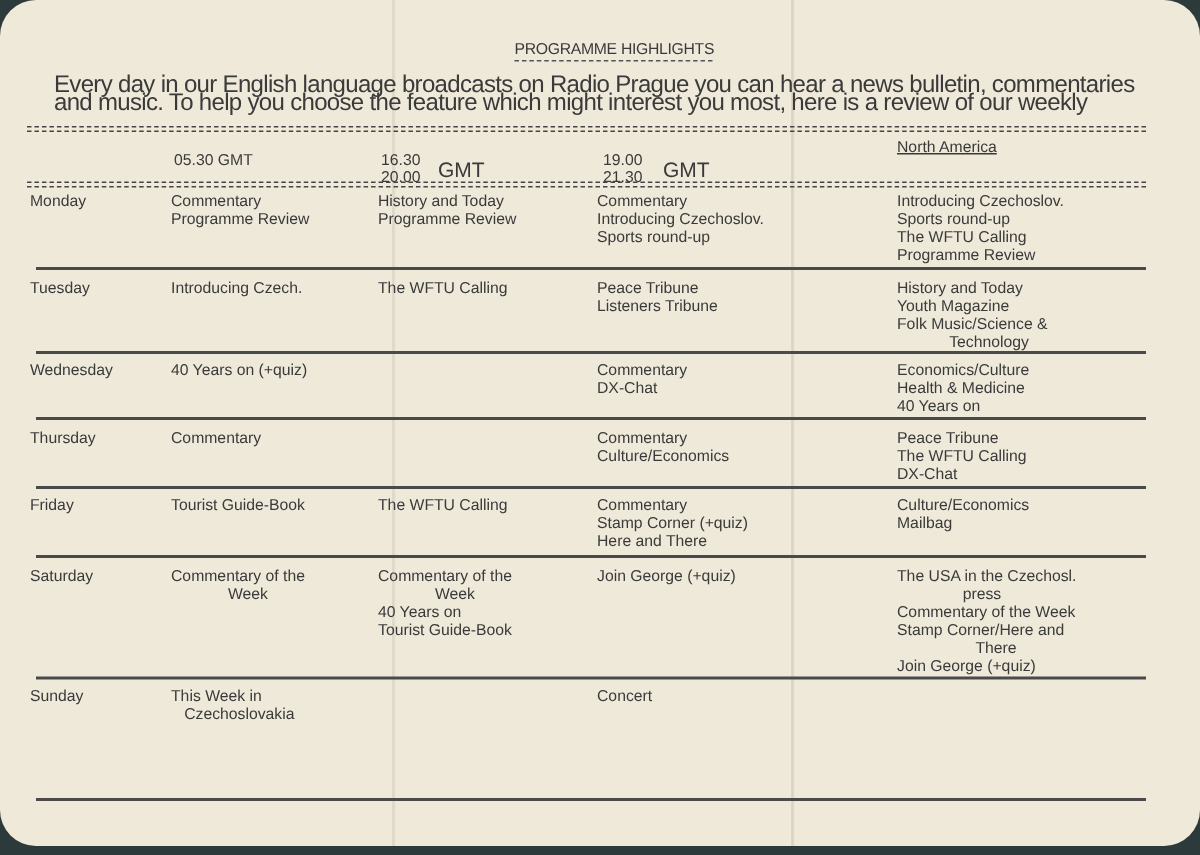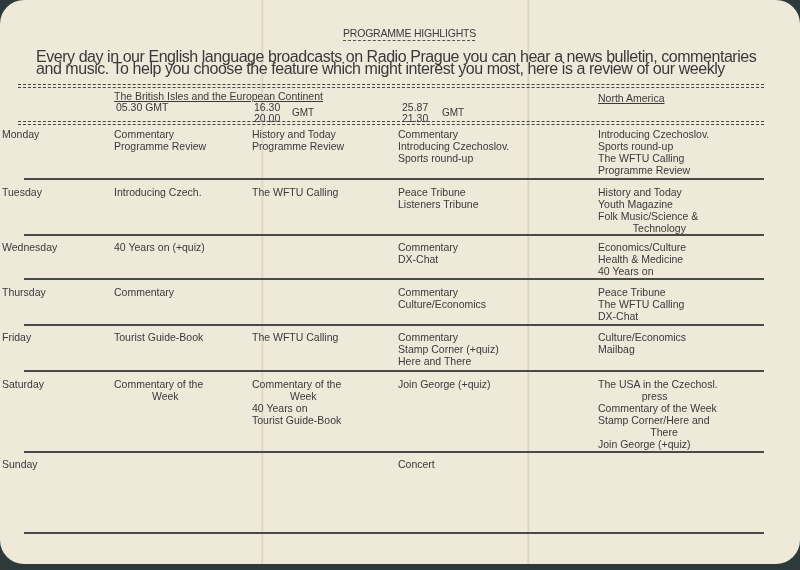--- a/index.html
+++ b/index.html
@@ -9,47 +9,46 @@
     font-family:Liberation Sans, sans-serif;color:#3a3a3a;font-size:10.5px;line-height:12px;border-radius:24px;}
   .t{position:absolute;white-space:pre;letter-spacing:0px;}
   .title{left:343px;top:27px;font-size:10.5px;letter-spacing:-0.2px;}
   .title-ul{position:absolute;left:343px;top:40px;width:132px;border-top:1px dashed #555;}
   .intro{left:36px;top:51px;font-size:16px;letter-spacing:-0.45px;}
   .dline{position:absolute;left:18px;width:746px;border-top:1px dashed #444;}
   .dline2{position:absolute;left:18px;width:746px;border-top:1px dashed #444;}
   .sline{position:absolute;left:24px;width:740px;border-top:2px solid #4a4a4a;}
   .hdr{font-size:10.5px;}
   .ul{text-decoration:underline;}
-  .day{left:2px;}
+  .day{left:20px;}
   .c1{left:114px;}
   .c2{left:252px;}
   .c3{left:398px;}
   .c4{left:598px;}
-  .gmt{font-size:10px;}
+  .gmt{font-size:14px;}
 </style>
 </head>
 <body>
 
 <div class="paper">
   <div class="t title">PROGRAMME HIGHLIGHTS</div>
   <div class="title-ul"></div>
 
   <div class="t intro" style="top:51px">Every day in our English language broadcasts on Radio Prague you can hear a news bulletin, commentaries</div>
   <div class="t intro" style="top:63px">and music. To help you choose the feature which might interest you most, here is a review of our weekly</div>
 
   <div class="dline" style="top:84px"></div>
   <div class="dline2" style="top:87px"></div>
 
-  <div class="t hdr ul" style="left:114px;top:90px">The British Isles and the European Continent</div>
   <div class="t hdr ul" style="left:598px;top:92px">North America</div>
   <div class="t hdr" style="left:116px;top:101px">05.30 GMT</div>
   <div class="t hdr" style="left:254px;top:101px">16.30</div>
   <div class="t hdr" style="left:254px;top:112px">20.00</div>
   <div class="t gmt" style="left:292px;top:107px">GMT</div>
-  <div class="t hdr" style="left:402px;top:101px">25.87</div>
+  <div class="t hdr" style="left:402px;top:101px">19.00</div>
   <div class="t hdr" style="left:402px;top:112px">21.30</div>
   <div class="t gmt" style="left:442px;top:107px">GMT</div>
 
   <div class="dline" style="top:121px"></div>
   <div class="dline2" style="top:124px"></div>
 
   <div class="t day" style="top:128px">Monday</div>
   <div class="t c1" style="top:128px">Commentary
 Programme Review</div>
   <div class="t c2" style="top:128px">History and Today
@@ -112,15 +111,17 @@
   <div class="t c3" style="top:378px">Join George (+quiz)</div>
   <div class="t c4" style="top:378px">The USA in the Czechosl.
                press
 Commentary of the Week
 Stamp Corner/Here and
                   There
 Join George (+quiz)</div>
   <div class="sline" style="top:451px"></div>
 
   <div class="t day" style="top:458px">Sunday</div>
+  <div class="t c1" style="top:458px">This Week in
+   Czechoslovakia</div>
   <div class="t c3" style="top:458px">Concert</div>
   <div class="sline" style="top:532px"></div>
 </div>
 
 </body></html>

